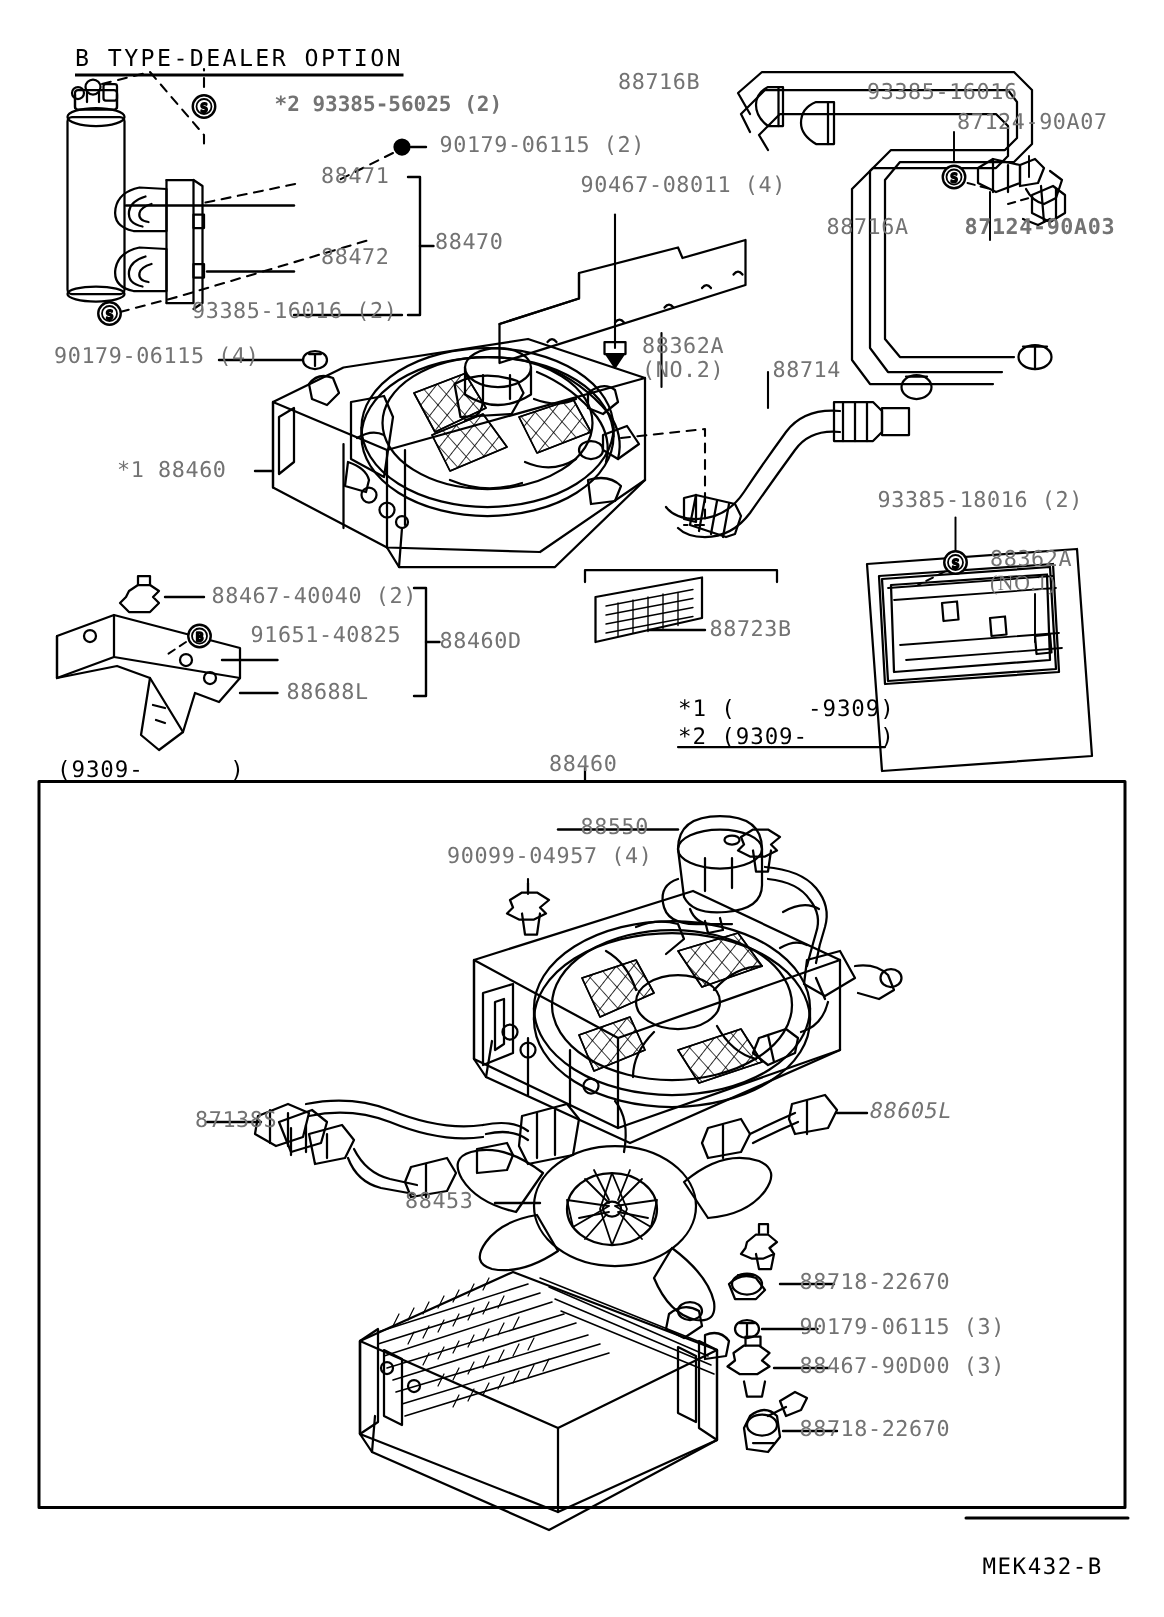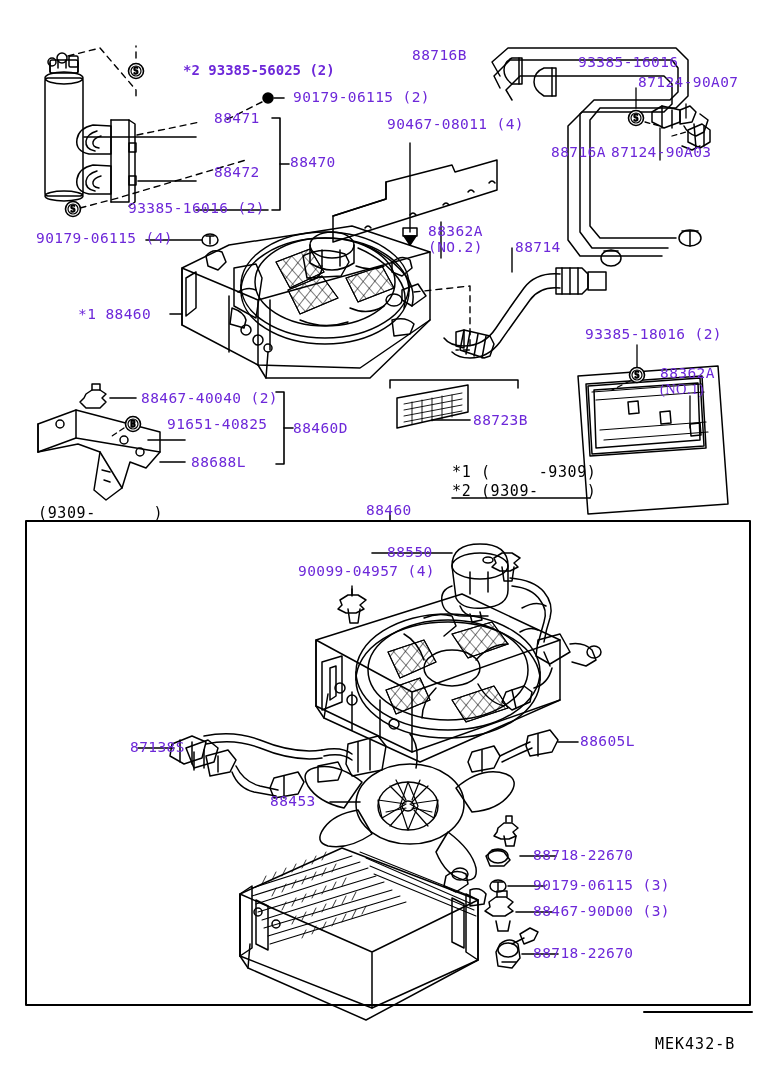--- a/index.html
+++ b/index.html
@@ -12,21 +12,21 @@
   #sheet{position:absolute;left:0;top:0;width:776px;height:1078px;}
   svg.art{position:absolute;left:0;top:0;width:776px;height:1078px;overflow:visible;}
 
   .lbl{
     position:absolute;
     font-family:"DejaVu Sans Mono","Liberation Mono",monospace;
     font-size:14.5px;
     letter-spacing:0.4px;
     white-space:nowrap;
     line-height:15px;
-    color:#6d28d9;
+    color:#737373;
     font-weight:400;
   }
   .lbl.b{font-weight:bold;letter-spacing:0px;font-size:14px;}
   .title{
     position:absolute;
     font-family:"DejaVu Sans Mono","Liberation Mono",monospace;
     font-size:15.5px;letter-spacing:1.6px;white-space:nowrap;
     border-bottom:2px solid #000;padding-bottom:1px;
   }
   .code{
@@ -464,37 +464,38 @@
       </g>
       <path d="M520 856 L556 856" stroke-width="1.6"></path>
       <path d="M508 886 L545 886" stroke-width="1.6"></path>
       <path d="M516 912 L552 912" stroke-width="1.6"></path>
       <path d="M522 954 L558 954" stroke-width="1.6"></path>
 
       <path d="M644 1012 L752 1012" stroke-width="2"></path>
     </g>
   </svg>
 
+  <div class="title" style="left:50px;top:30px;">B TYPE-DEALER OPTION</div>
 
   <div class="lbl b" style="left:183px;top:63px;">*2  93385-56025 (2)</div>
 
   <div class="lbl" style="left:214px;top:111px;">88471</div>
   <div class="lbl" style="left:214px;top:165px;">88472</div>
   <div class="lbl" style="left:290px;top:155px;">88470</div>
   <div class="lbl" style="left:128px;top:201px;">93385-16016 (2)</div>
   <div class="lbl" style="left:36px;top:231px;">90179-06115 (4)</div>
   <div class="lbl" style="left:293px;top:90px;">90179-06115 (2)</div>
   <div class="lbl" style="left:355px;top:117px;margin-left:32px;">90467-08011 (4)</div>
   <div class="lbl" style="left:428px;top:224px;">88362A</div>
   <div class="lbl" style="left:428px;top:240px;">(NO.2)</div>
   <div class="lbl" style="left:412px;top:48px;">88716B</div>
   <div class="lbl" style="left:504px;top:145px;margin-left:47px;">88716A</div>
   <div class="lbl" style="left:578px;top:55px;">93385-16016</div>
   <div class="lbl" style="left:638px;top:75px;">87124-90A07</div>
-  <div class="lbl" style="left:611px;top:145px;">87124-90A03</div>
+  <div class="lbl" style="left:643px;top:145px;font-weight:bold;">87124-90A03</div>
   <div class="lbl" style="left:515px;top:240px;">88714</div>
   <div class="lbl" style="left:78px;top:307px;">*1  88460</div>
   <div class="lbl" style="left:585px;top:327px;">93385-18016 (2)</div>
   <div class="lbl" style="left:660px;top:366px;">88362A</div>
   <div class="lbl" style="left:660px;top:382px;font-family:Liberation Serif, serif;">(NO.1)</div>
   <div class="lbl" style="left:141px;top:391px;">88467-40040 (2)</div>
   <div class="lbl" style="left:167px;top:417px;">91651-40825</div>
   <div class="lbl" style="left:191px;top:455px;text-align:center;">88688L</div>
   <div class="lbl" style="left:293px;top:421px;">88460D</div>
   <div class="lbl" style="left:473px;top:413px;">88723B</div>
@@ -502,21 +503,21 @@
   <div class="notes" style="left:452px;top:463px;">*1 (     -9309)</div>
   <div class="notes" style="left:452px;top:482px;">*2 (9309-     )</div>
   <div class="notes" style="left:38px;top:504px;">(9309-      )</div>
 
   <div class="lbl" style="left:366px;top:503px;">88460</div>
 
   <div class="lbl" style="left:387px;top:545px;">88550</div>
   <div class="lbl" style="left:298px;top:564px;">90099-04957 (4)</div>
   <div class="lbl" style="left:88px;top:740px;margin-left:42px;">87138S</div>
   <div class="lbl" style="left:270px;top:794px;">88453</div>
-  <div class="lbl" style="left:580px;top:734px;">88605L</div>
+  <div class="lbl" style="left:580px;top:734px;font-style:italic;">88605L</div>
   <div class="lbl" style="left:533px;top:848px;">88718-22670</div>
   <div class="lbl" style="left:533px;top:878px;">90179-06115 (3)</div>
   <div class="lbl" style="left:533px;top:904px;">88467-90D00 (3)</div>
   <div class="lbl" style="left:533px;top:946px;">88718-22670</div>
 
   <div class="code" style="left:655px;top:1035px;">MEK432-B</div>
 
 </div>
 
 </body></html>

